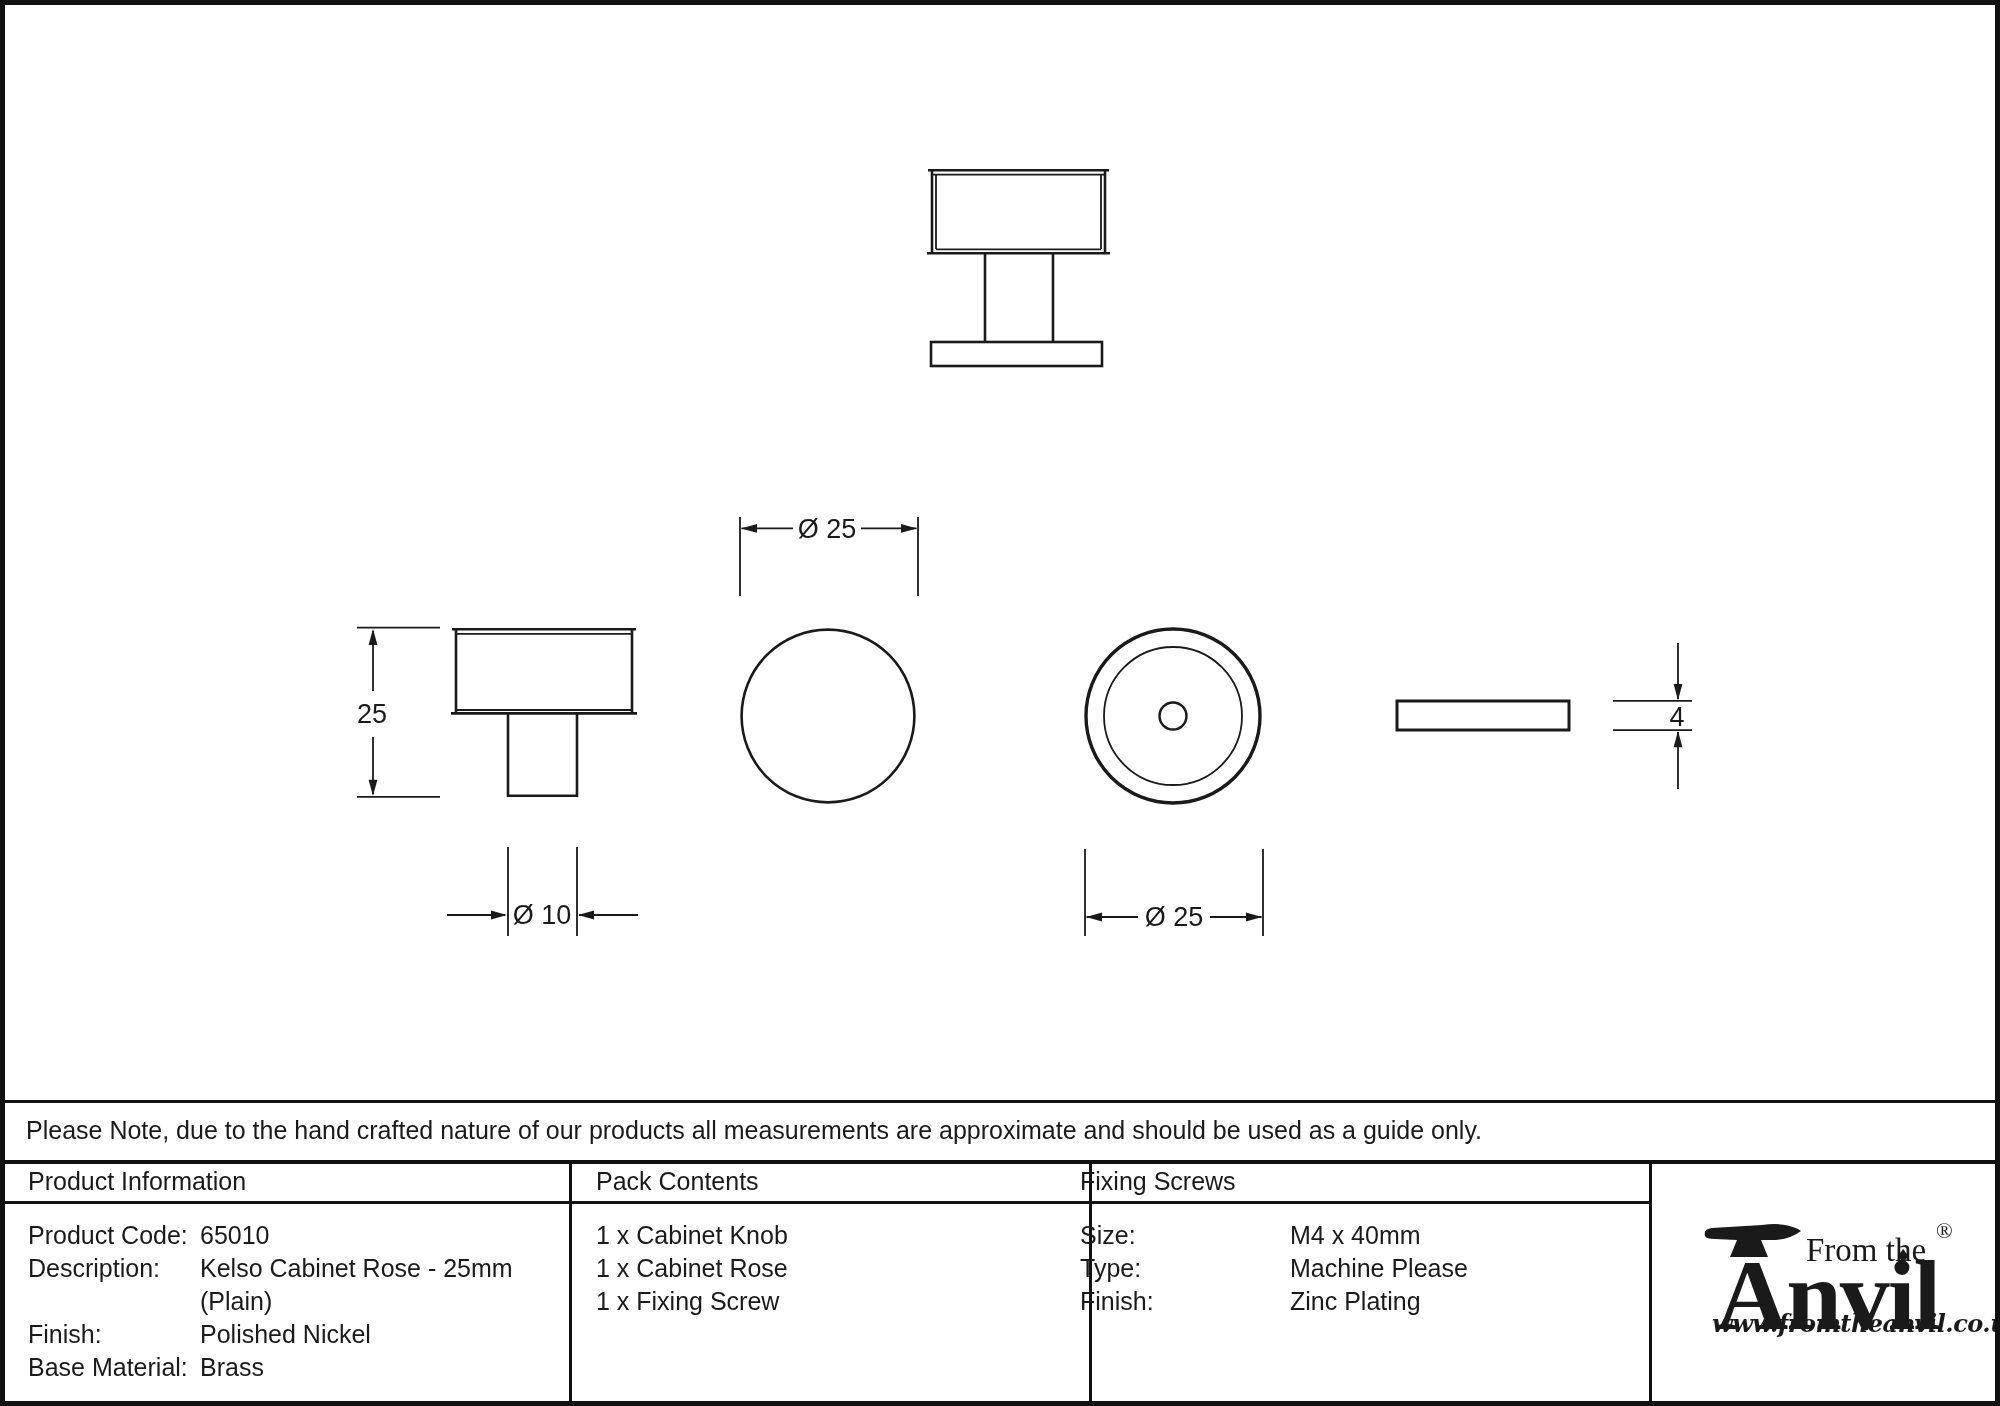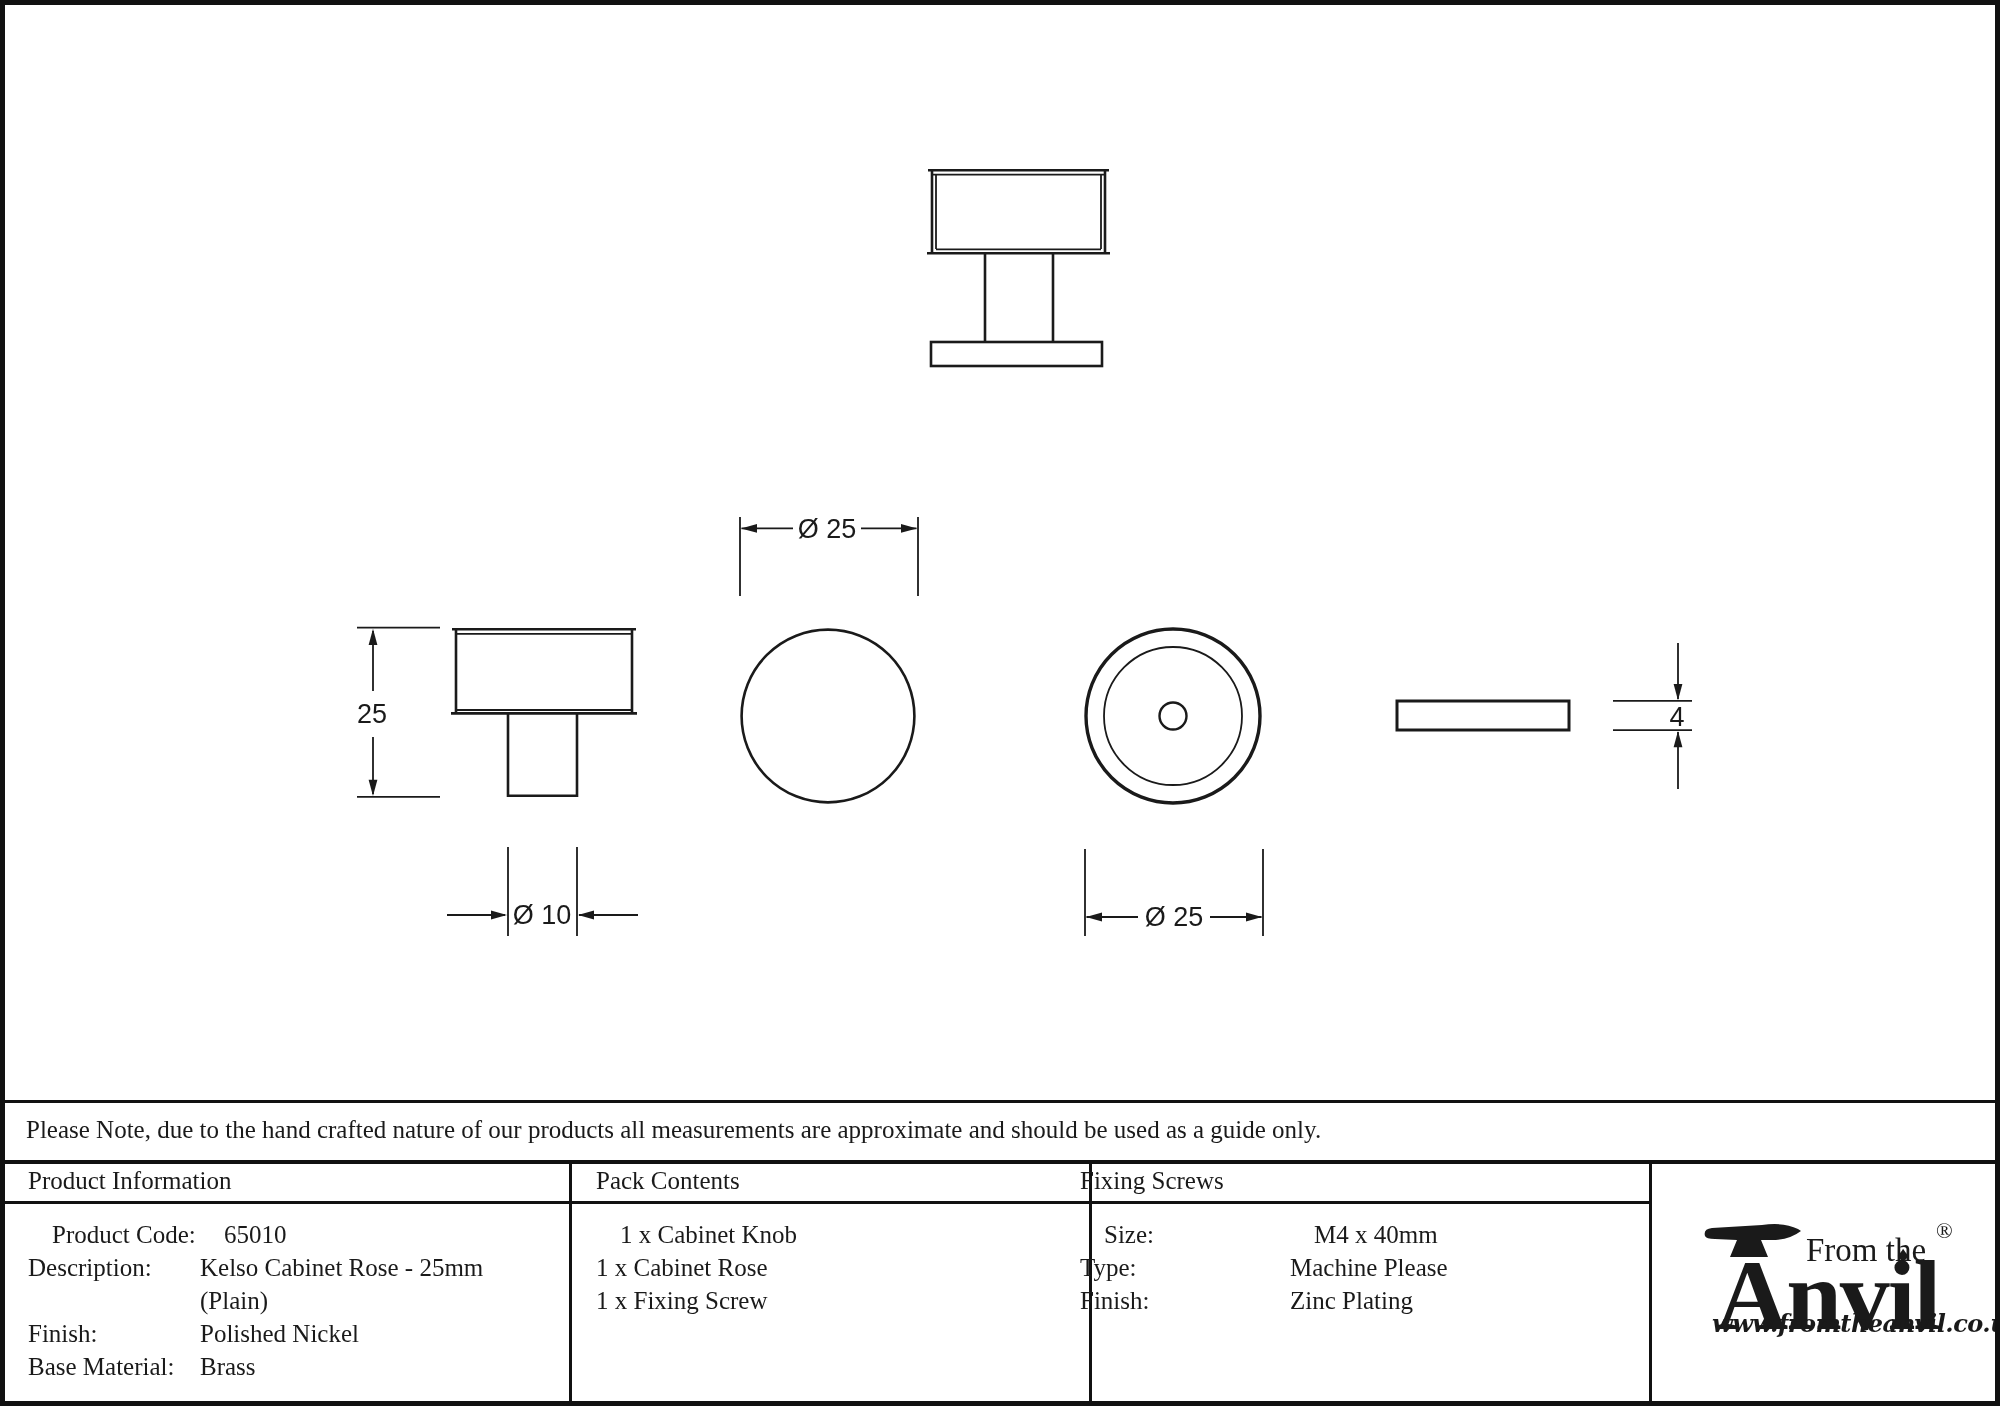--- a/index.html
+++ b/index.html
@@ -4,28 +4,28 @@
 <style>
   html,body{margin:0;padding:0;background:#888;}
   .page{
     position:relative;width:2000px;height:1406px;background:#ffffff;
     font-family:"Liberation Sans","DejaVu Sans",sans-serif;color:#1a1a1a;overflow:hidden;
   }
   .outer-border{position:absolute;inset:0;border:5px solid #111;pointer-events:none;z-index:50;}
   .drawing-svg{position:absolute;left:0;top:0;}
   .hline{position:absolute;background:#111;left:0;}
   .vline{position:absolute;background:#111;}
-  .txt{position:absolute;white-space:nowrap;font-size:25px;line-height:32px;height:32px;font-family:Liberation Serif, serif;}
+  .txt{position:absolute;white-space:nowrap;font-size:25px;line-height:32px;height:32px;}
   .note-line{top:1114px;left:26px;}
   .hdr{font-size:25px;}
   
   .c1l{left:28px;text-align:center;}  .c1v{left:200px;}
   .c2 {left:596px;}
   .c3l{left:1080px;} .c3v{left:1290px;}
-  .r0{top:1219px;margin-left:24px;} .r1{top:1252px;} .r2{top:1285px;} .r3{top:1318px;} .r4{top:1351px;}
+  .r0{top:1219px;} .r1{top:1252px;} .r2{top:1285px;} .r3{top:1318px;} .r4{top:1351px;}
   .rh{top:1165px;}
   
   .logo-fromthe{position:absolute;left:1806px;top:1234px;font-family:"Liberation Serif","DejaVu Serif",serif;font-size:33px;line-height:1;white-space:nowrap;}
   .logo-anvil{position:absolute;left:1716px;top:1234px;font-family:"Liberation Serif","DejaVu Serif",serif;font-weight:bold;font-size:100px;line-height:1;white-space:nowrap;letter-spacing:-2px;margin-top:12px;}
   .logo-diamond{position:absolute;left:1897px;top:1243px;font-size:24px;line-height:1;}
   .logo-reg{position:absolute;left:1936px;top:1220px;font-family:"Liberation Serif","DejaVu Serif",serif;font-size:22px;line-height:1;}
   .logo-url{position:absolute;left:1712px;top:1310px;font-family:"DejaVu Serif","Liberation Serif",serif;font-style:italic;font-weight:bold;font-size:24px;line-height:1.2;letter-spacing:-0.5px;white-space:nowrap;}
   .anvil-icon{position:absolute;left:1700px;top:1220px;}
 </style>
 </head>

